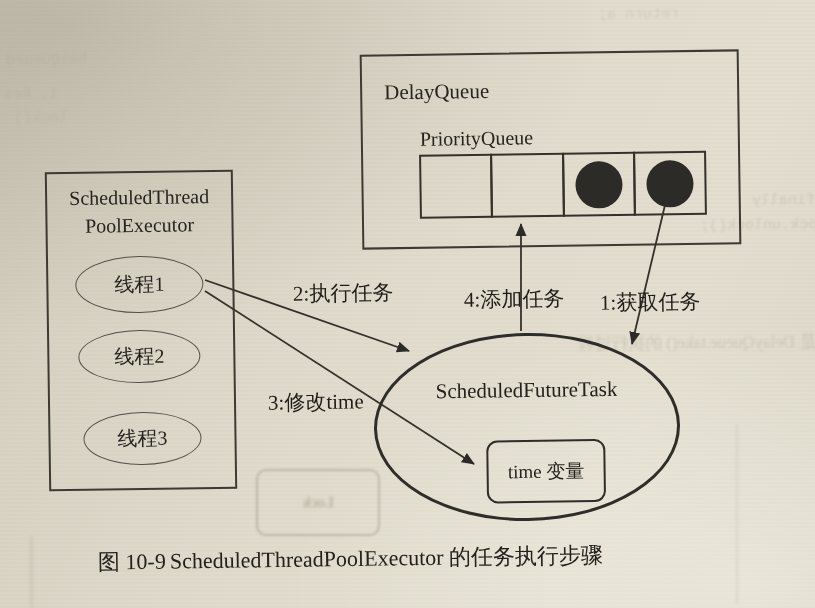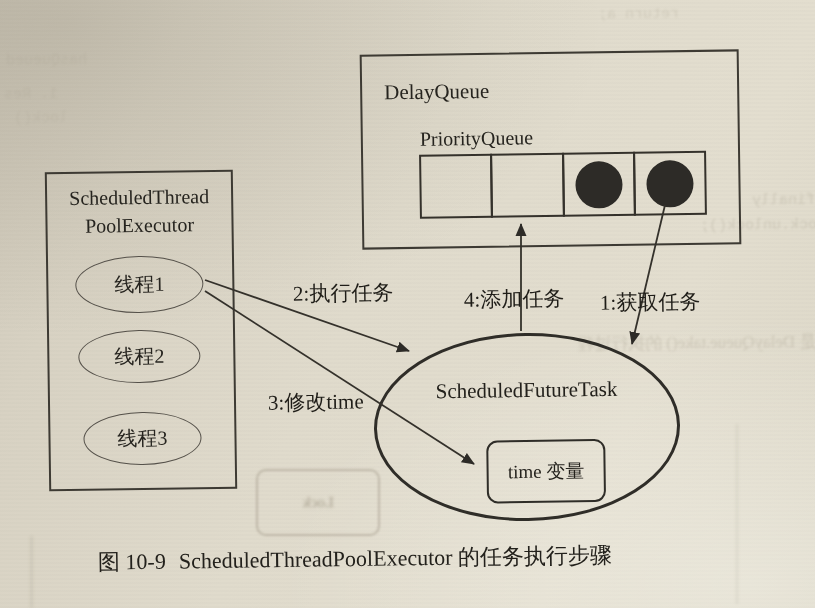--- a/index.html
+++ b/index.html
@@ -54,21 +54,21 @@
     border:3px solid #2f2d28;border-radius:50%;
   }
   .sft-label{position:absolute;left:0;top:42px;width:100%;text-align:center;font-size:21px;color:#23211c;}
   .time-box{
     position:absolute;left:109px;top:104px;width:119px;height:63px;box-sizing:border-box;
     border:2.5px solid #2f2d28;border-radius:11px;
     display:flex;align-items:center;justify-content:center;font-size:19px;color:#23211c;
   }
   .step-label{position:absolute;font-size:21px;color:#1f1d18;white-space:nowrap;}
   .caption{position:absolute;left:98px;top:544px;font-size:22px;color:#23211c;white-space:nowrap;}
-  .caption .fig{margin-right:13px;}
+  .caption .fig{margin-right:4px;}
   svg.arrows{position:absolute;left:0;top:0;pointer-events:none;}
 </style>
 </head>
 <body>
 
 <div class="ghost" style="left:6px;top:52px;opacity:.22;">hasQueued</div>
 <div class="ghost" style="left:4px;top:86px;opacity:.22;">1. Res</div>
 <div class="ghost" style="left:14px;top:110px;opacity:.2;">lock()</div>
 <div class="ghost" style="left:598px;top:6px;opacity:.24;">return a;</div>
 <div class="ghost" style="left:752px;top:192px;opacity:.3;">finally</div>

